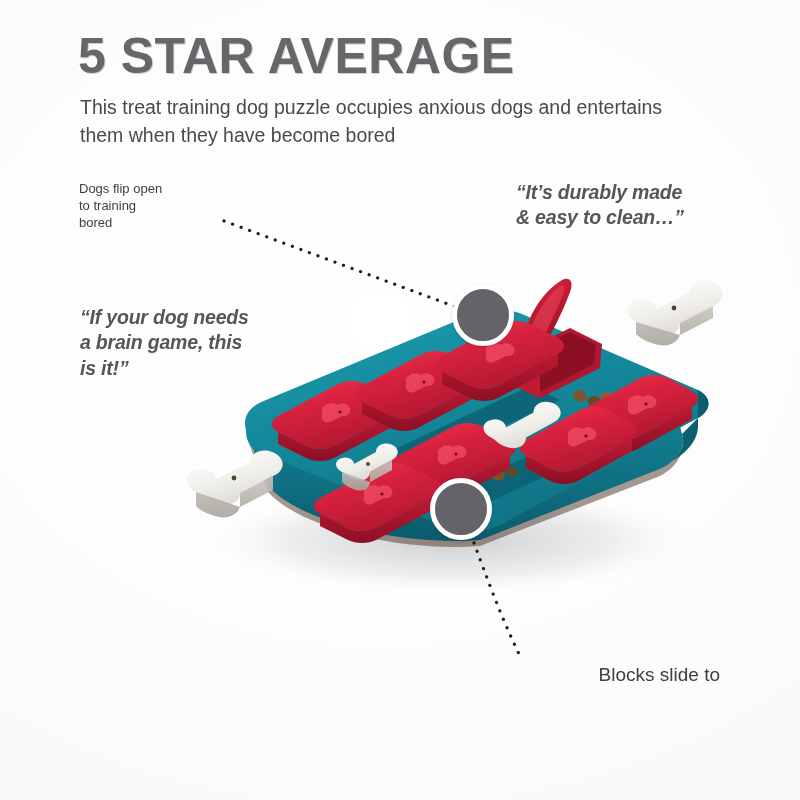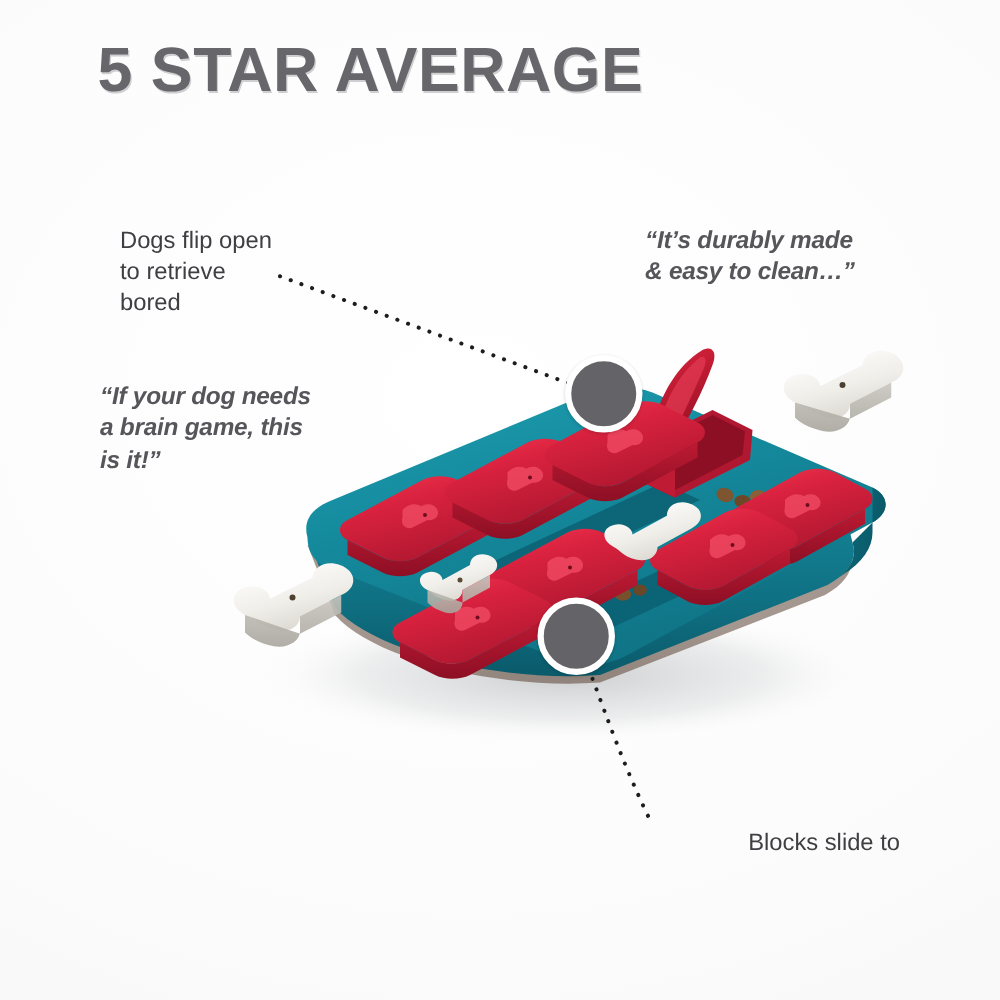--- a/index.html
+++ b/index.html
@@ -46,23 +46,23 @@
     line-height: 1.42;
   }
 
   
   .anno {
     position: absolute;
     color: #3c3c40;
     line-height: 1.32;
   }
   #anno-flip {
-    left: 96px;
+    left: 79px;
     top: 180px;
-    font-size: 19px;
+    font-size: 13px;
     color: #3f3f43;
   }
   #anno-slide {
     left: 470px;
     top: 662px;
     width: 250px;
     text-align: right;
     font-size: 19px;
     color: #3f3f43;
   }
@@ -102,20 +102,21 @@
 
   
   #toy { position: absolute; left: 150px; top: 240px; width: 580px; height: 360px; }
 </style>
 </head>
 <body>
 
 <div id="page">
 
   <div id="headline">5 STAR AVERAGE</div>
+  <div id="subhead">This treat training dog puzzle occupies anxious dogs and entertains them when they have become bored</div>
 
   <svg id="toy" viewBox="0 0 580 360">
     <defs>
       <linearGradient id="tealTop" x1="0" y1="0" x2="0.5" y2="1">
         <stop offset="0%" stop-color="#1f9fb2"></stop>
         <stop offset="45%" stop-color="#158a9d"></stop>
         <stop offset="100%" stop-color="#0f7486"></stop>
       </linearGradient>
       <linearGradient id="tealFront" x1="0" y1="0" x2="0" y2="1">
         <stop offset="0%" stop-color="#14879a"></stop>
@@ -284,21 +285,21 @@
   <svg class="leader">
     <line x1="224" y1="221" x2="456" y2="307" stroke="#1d1d20" stroke-width="3.2" stroke-linecap="round" stroke-dasharray="0.1 9"></line>
     <path d="M 474 543 C 486 575 500 615 520 656" stroke="#1d1d20" stroke-width="3.2" stroke-linecap="round" fill="none" stroke-dasharray="0.1 9"></path>
   </svg>
 
   <div id="callout-top" class="callout"></div>
   <div id="callout-bottom" class="callout"></div>
 
   <div id="anno-flip" class="anno">
     <div>Dogs flip open</div>
-    <div>to retrieve</div>
+    <div>to training</div>
     <div>bored</div>
   </div>
 
   <div id="anno-slide" class="anno">
     <div>Blocks slide to</div>
   </div>
 
   <div id="quote-brain" class="quote">
     <div>“If your dog needs</div>
     <div>a brain game, this</div>

